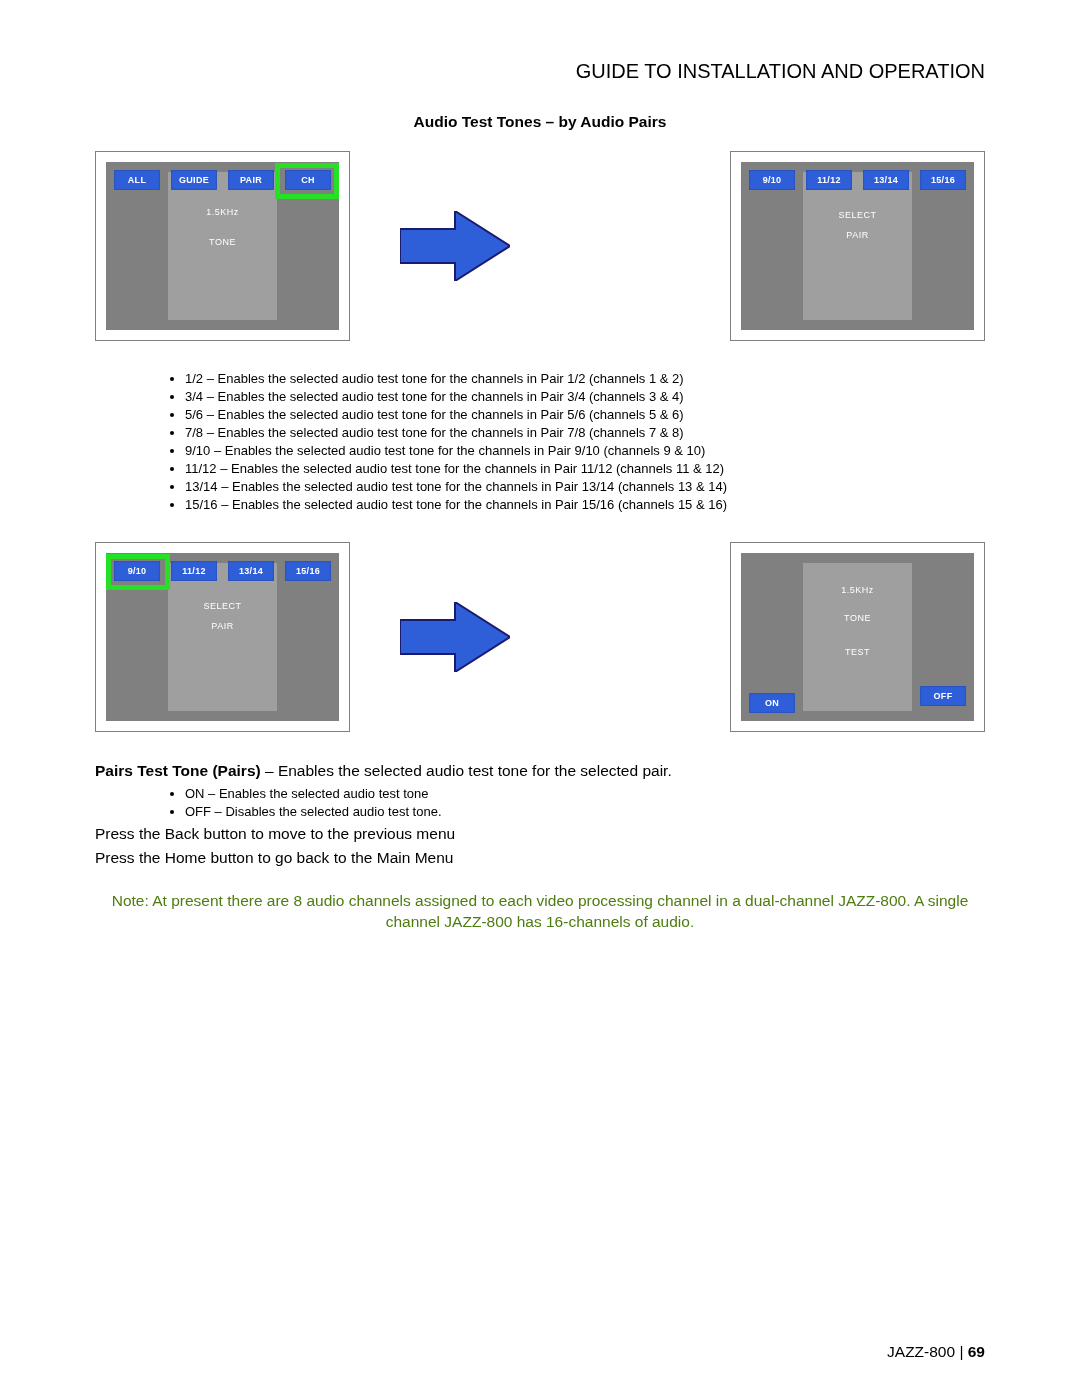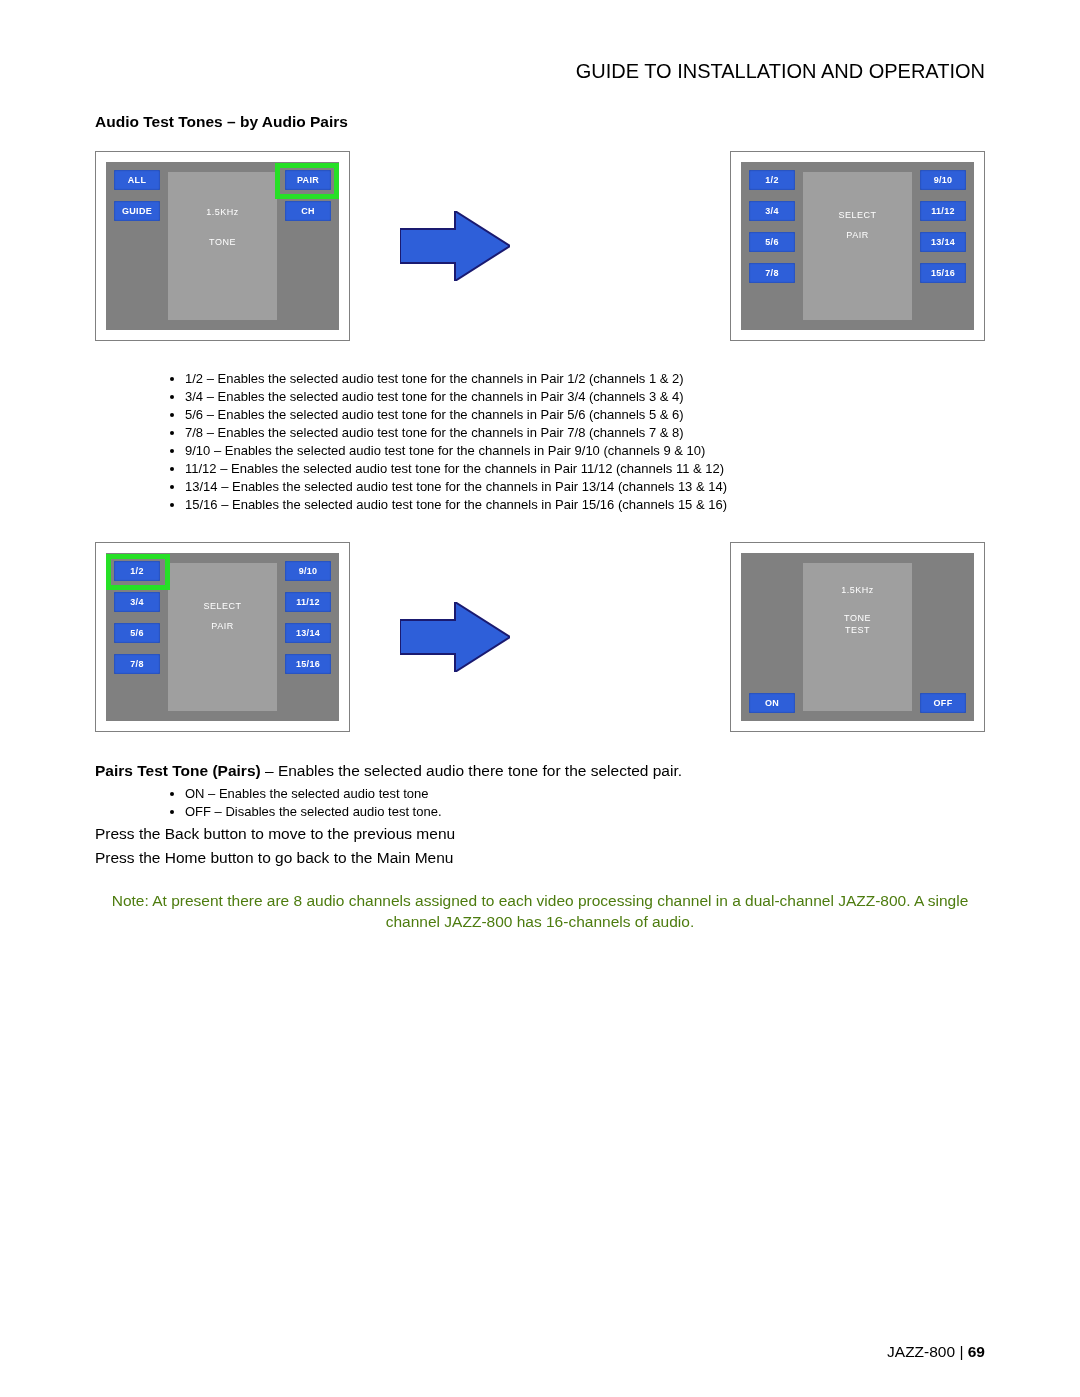--- a/index.html
+++ b/index.html
@@ -15,20 +15,21 @@
   }
   .header-right {
     text-align: right;
     font-size: 20px;
     margin-bottom: 30px;
   }
   .section-title {
     font-weight: bold;
     font-size: 15.5px;
     margin-bottom: 20px;
+    text-align: center;
   }
   .screens-row {
     display: flex;
     align-items: center;
     gap: 50px;
     margin-bottom: 30px;
   }
   .screen {
     background: #fff;
     border: 1.5px solid #808080;
@@ -40,21 +41,21 @@
   .screen-inner {
     background: #808080;
     width: 100%;
     height: 100%;
     position: relative;
   }
   .side-col {
     position: absolute;
     top: 8px;
     display: flex;
-    flex-direction: column;
+    flex-direction: row;
     gap: 11px;
   }
   .side-col.left { left: 8px; }
   .side-col.right { right: 8px; }
   .menu-btn {
     background: #2e5fd9;
     color: #fff;
     font-size: 9px;
     font-weight: bold;
     text-align: center;
@@ -212,33 +213,33 @@
   </div>
 
   <div style="flex:1"></div>
 
   <div class="screen">
     <div class="screen-inner">
       <div class="center-bg"></div>
       <div class="side-col left" style="top:auto;bottom:8px">
         <div class="menu-btn">ON</div>
       </div>
-      <div class="side-col right" style="top:auto;bottom:8px">
+      <div class="side-col right" style="top:auto;bottom:15px">
         <div class="menu-btn">OFF</div>
       </div>
       <div class="center-text" style="top:32px">1.5KHz</div>
       <div class="center-text" style="top:60px">TONE</div>
-      <div class="center-text" style="top:72px">TEST</div>
+      <div class="center-text" style="top:94px">TEST</div>
     </div>
   </div>
 
 </div>
 
 <p class="para">
-  <span class="bold-inline">Pairs Test Tone (Pairs)</span><span> – Enables the selected audio there tone for the selected pair.</span>
+  <span class="bold-inline">Pairs Test Tone (Pairs)</span><span> – Enables the selected audio test tone for the selected pair.</span>
 </p>
 <ul class="bullets" style="margin-bottom:0">
   <li>ON – Enables the selected audio test tone</li>
   <li>OFF – Disables the selected audio test tone.</li>
 </ul>
 
 <p class="para">Press the Back button to move to the previous menu</p>
 <p class="para">Press the Home button to go back to the Main Menu</p>
 
 <p class="note">Note: At present there are 8 audio channels assigned to each video processing channel in a dual-channel JAZZ-800. A single channel JAZZ-800 has 16-channels of audio.</p>

